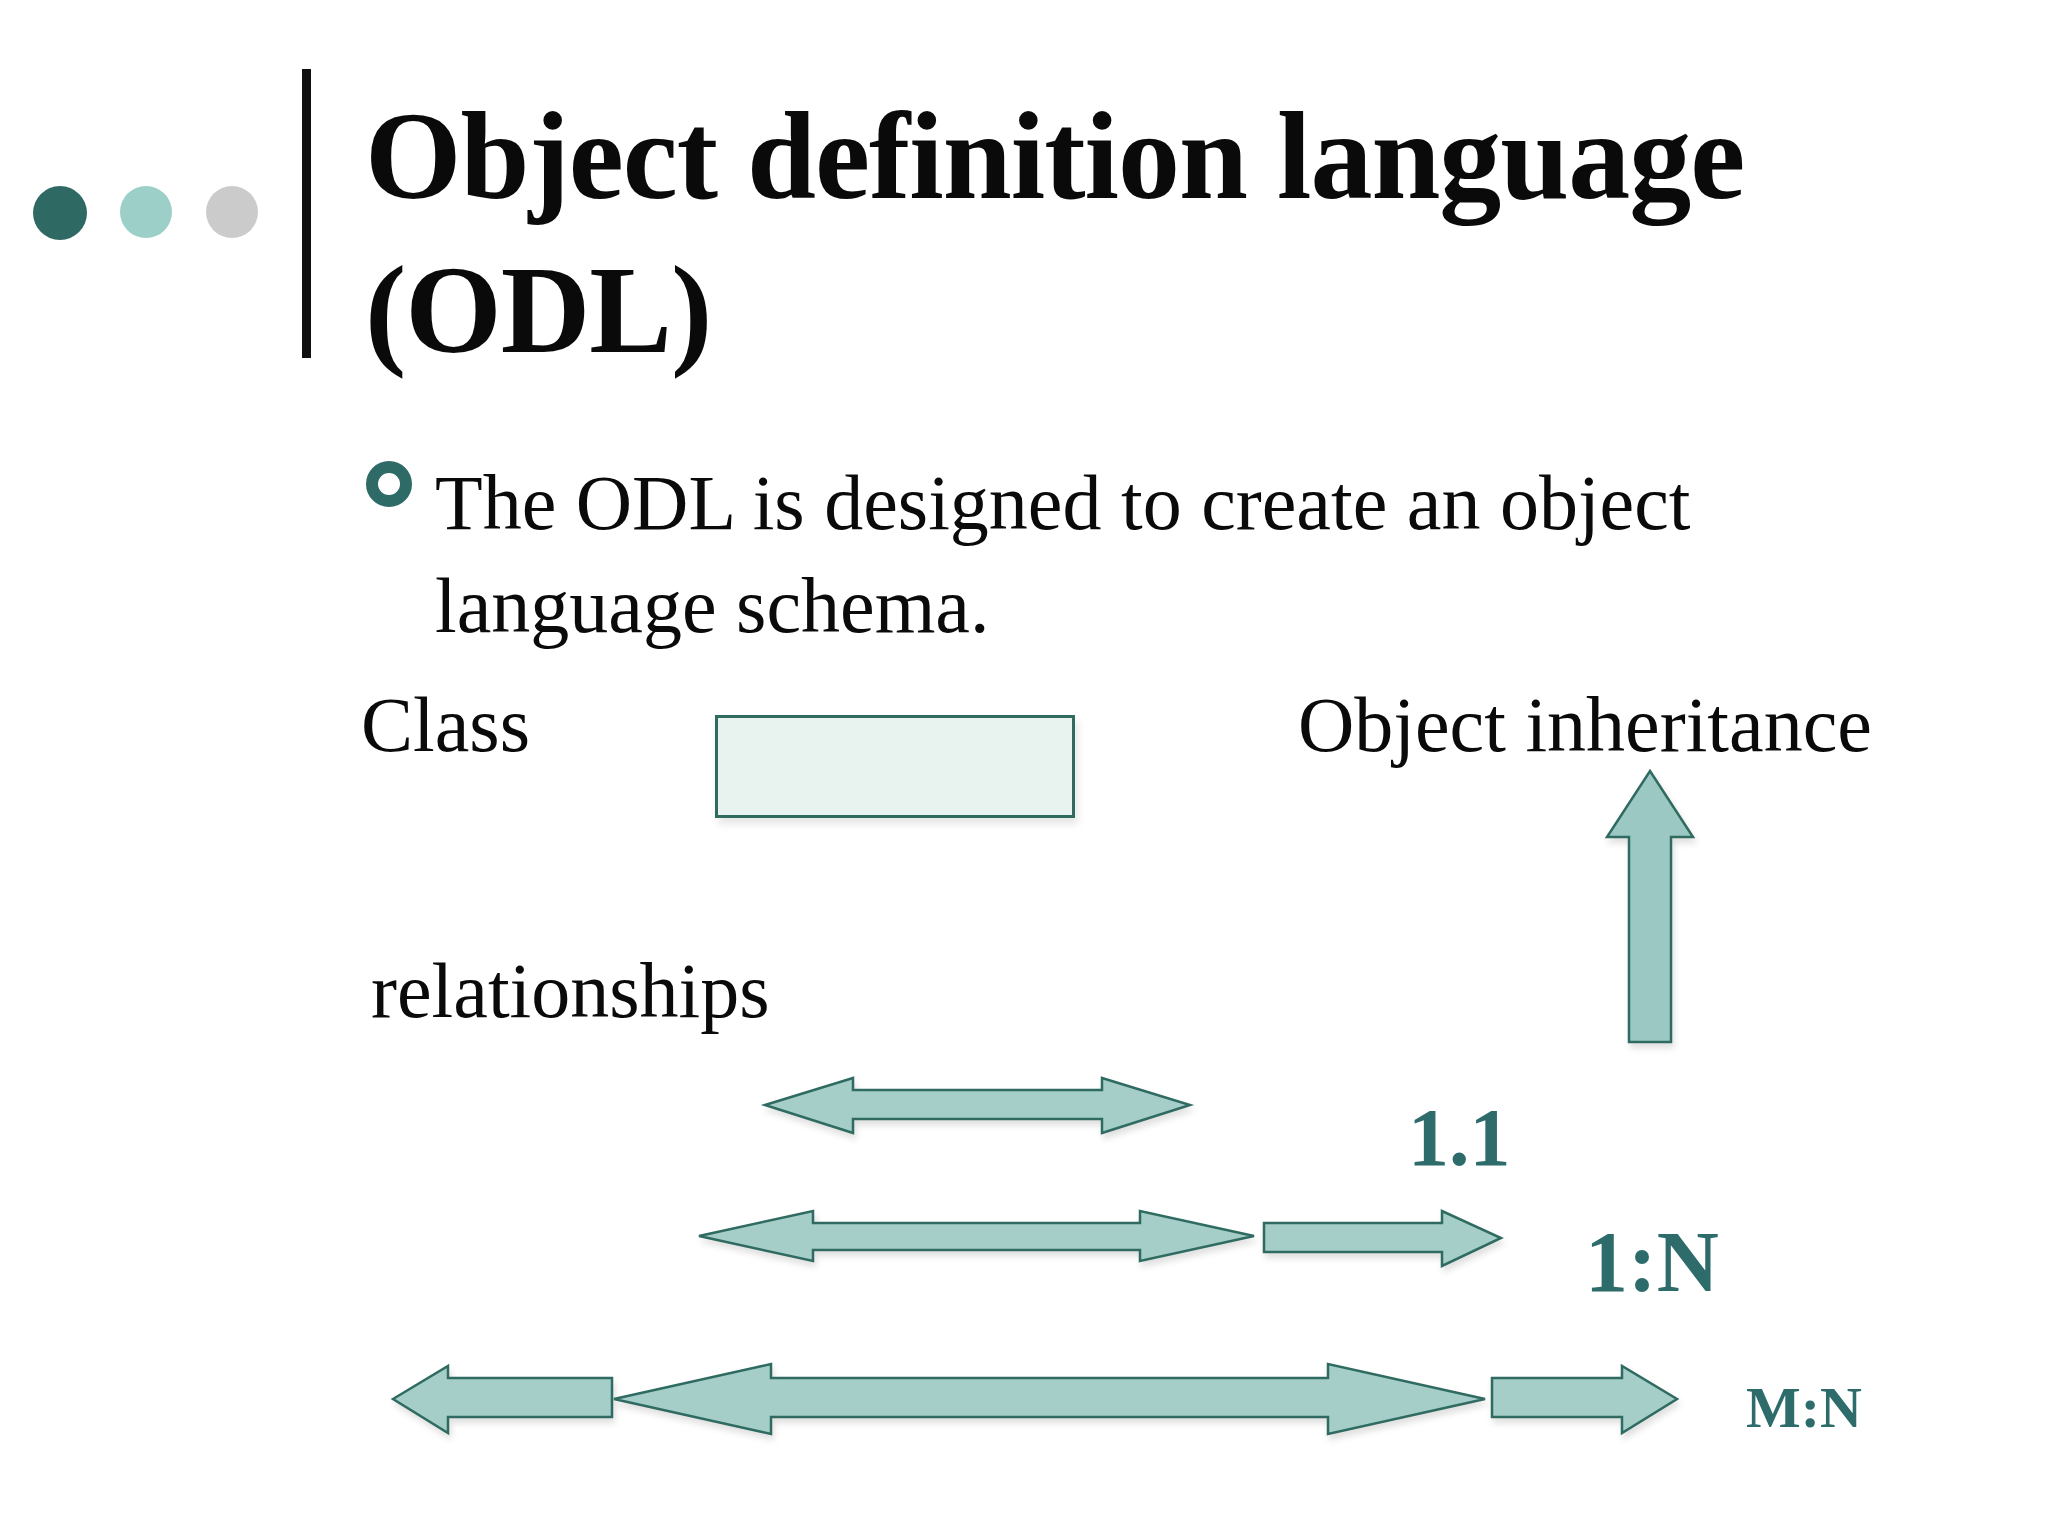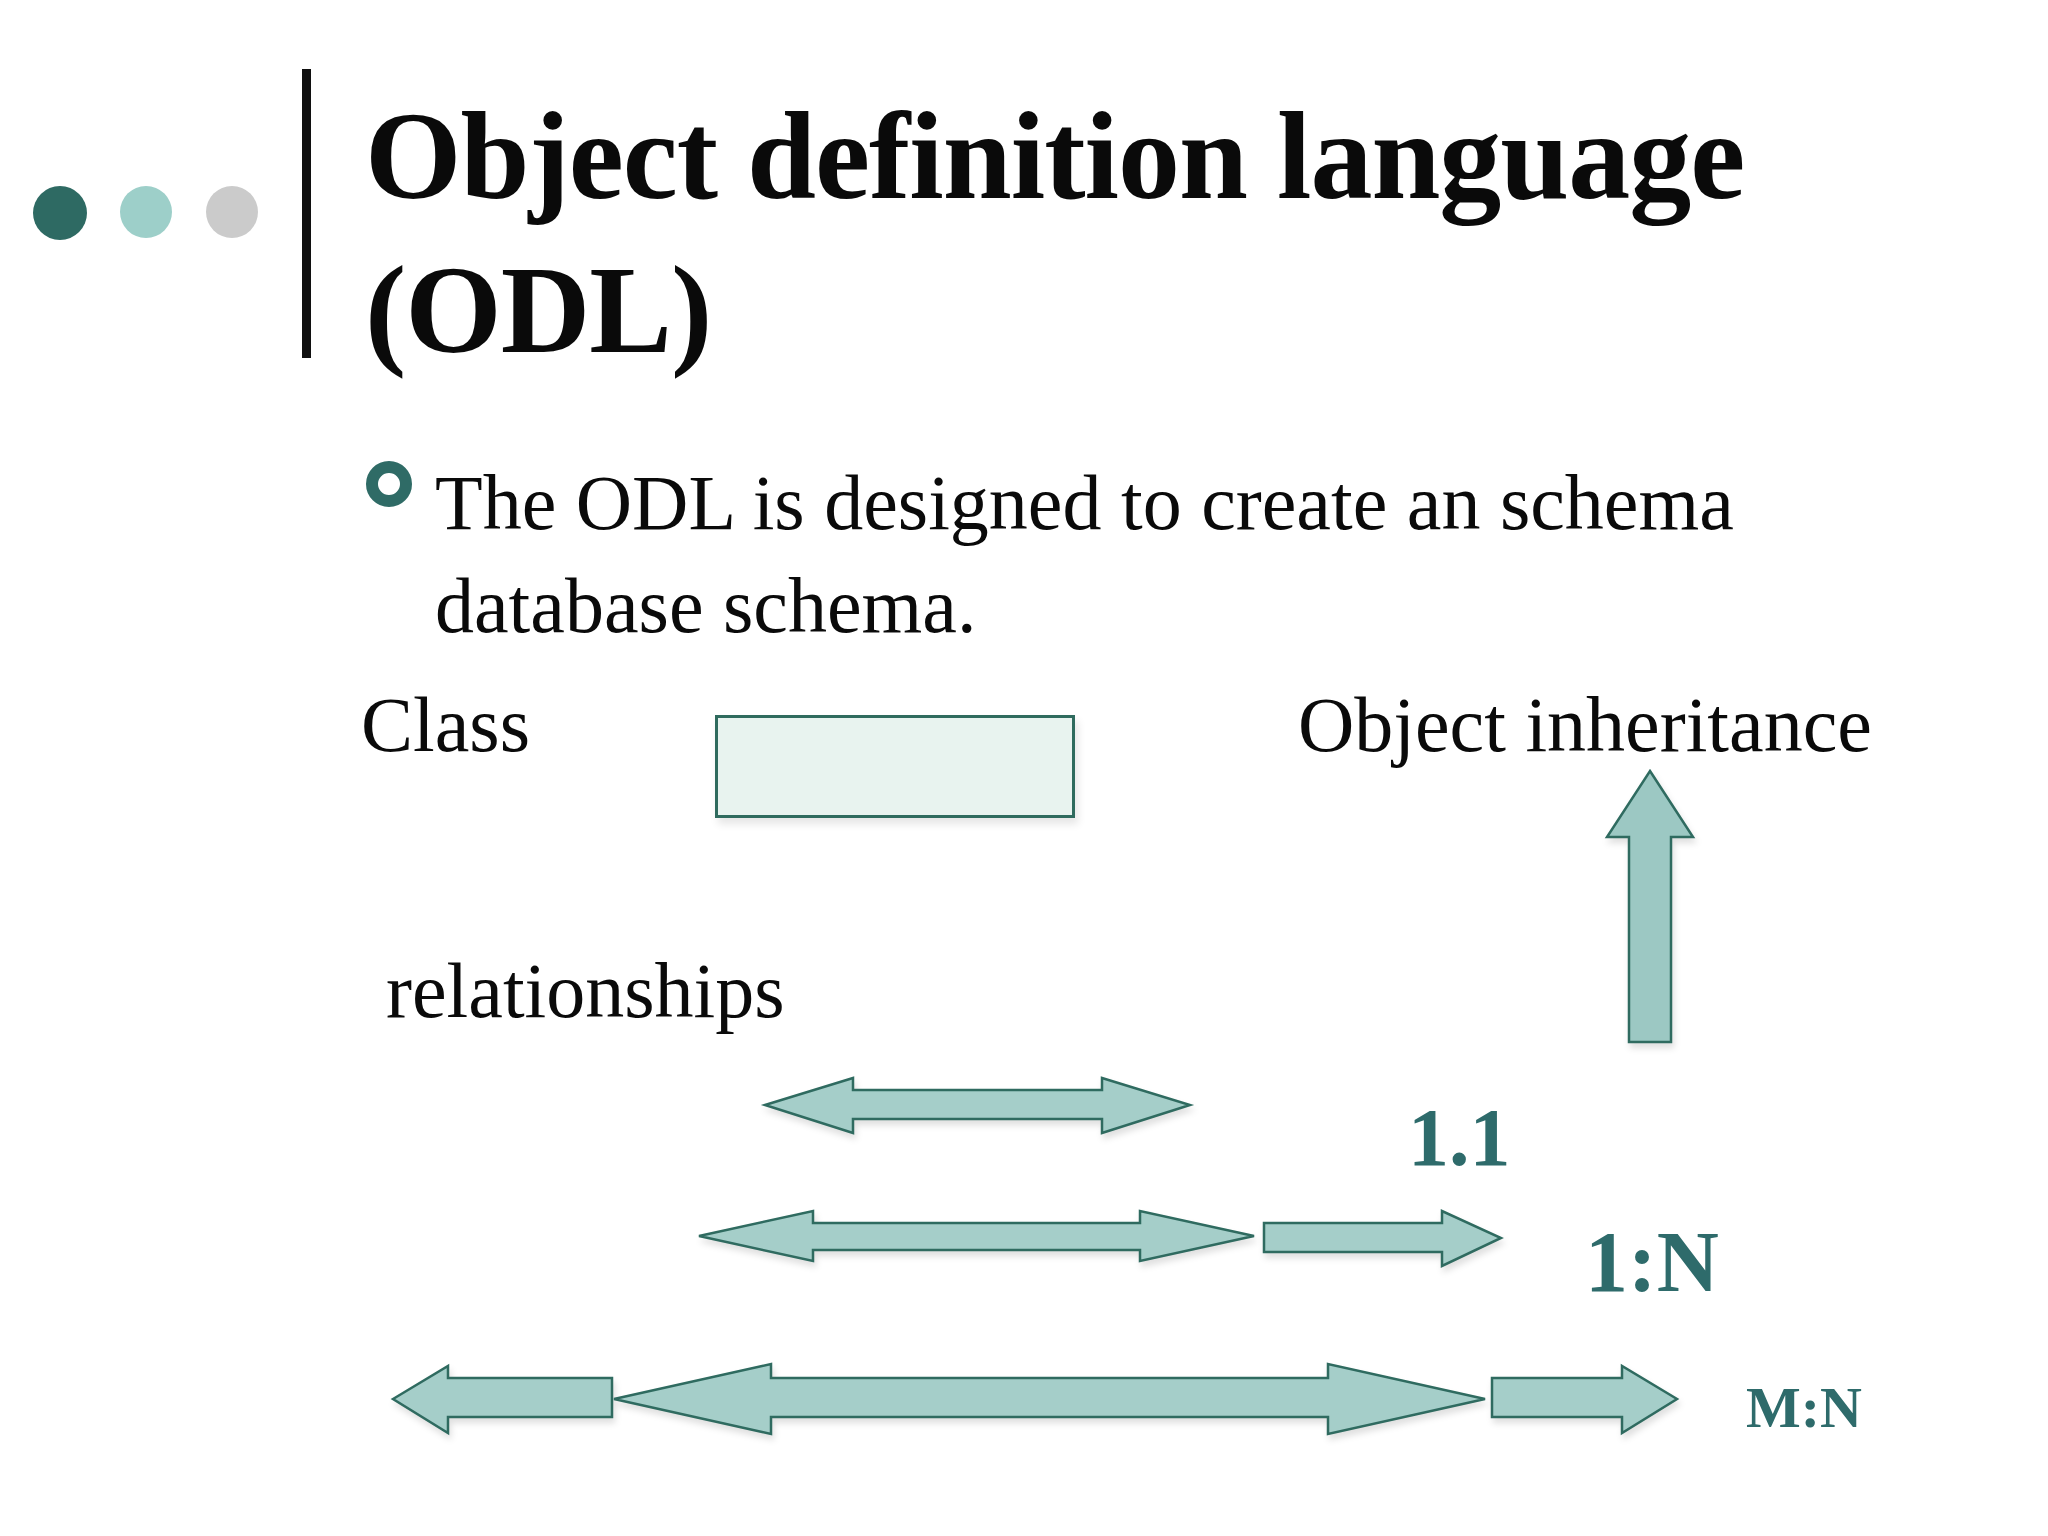--- a/index.html
+++ b/index.html
@@ -28,21 +28,21 @@
     left:366px;top:461px;width:22px;height:22px;
     border:12px solid #2F6B66;border-radius:50%;
   }
   .bullet-text{
     left:435px;top:451px;width:1420px;
     font-size:78px;line-height:103px;
   }
   .lbl{font-size:78px;line-height:92px;white-space:nowrap;}
   .lbl-class{left:361px;top:679px;}
   .lbl-inherit{left:1298px;top:679px;}
-  .lbl-relation{left:386px;top:945px;}
+  .lbl-relation{left:371px;top:945px;}
   .class-box{
     left:715px;top:715px;width:354px;height:97px;
     background:#E8F3EF;border:3px solid #2F6B5E;
     box-shadow:3px 6px 8px rgba(0,0,0,0.10);
   }
   .card-lbl{font-weight:bold;color:#2E6B6B;white-space:nowrap;}
   .lbl-11{left:1408px;top:1044px;font-size:82px;line-height:92px;margin-top:48px;}
   .lbl-1n{left:1585px;top:1198px;font-size:86px;line-height:96px;margin-top:16px;}
   .lbl-mn{left:1746px;top:1358px;font-size:58px;line-height:100px;}
   svg.shape{overflow:visible;filter:drop-shadow(2px 5px 3px rgba(0,0,0,0.12));}
@@ -67,21 +67,21 @@
   </svg>
 
   <div class="abs title-rule"></div>
 
   <div class="abs title">
     <div>Object definition language</div>
     <div>(ODL)</div>
   </div>
 
   <div class="abs bullet-ring"></div>
-  <div class="abs bullet-text">The ODL is designed to create an schema database schema.</div>
+  <div class="abs bullet-text">The ODL is designed to create an object language schema.</div>
 
   <div class="abs lbl lbl-class">Class</div>
   <div class="abs lbl lbl-inherit">Object inheritance</div>
   <div class="abs lbl lbl-relation">relationships</div>
 
   <div class="abs class-box"></div>
 
   <svg class="abs shape up-arrow" width="88" height="273">
     <polygon points="44,1 87,67 65,67 65,272 23,272 23,67 1,67" fill="#9CC8C3" stroke="#2F6B60"></polygon>
   </svg>

